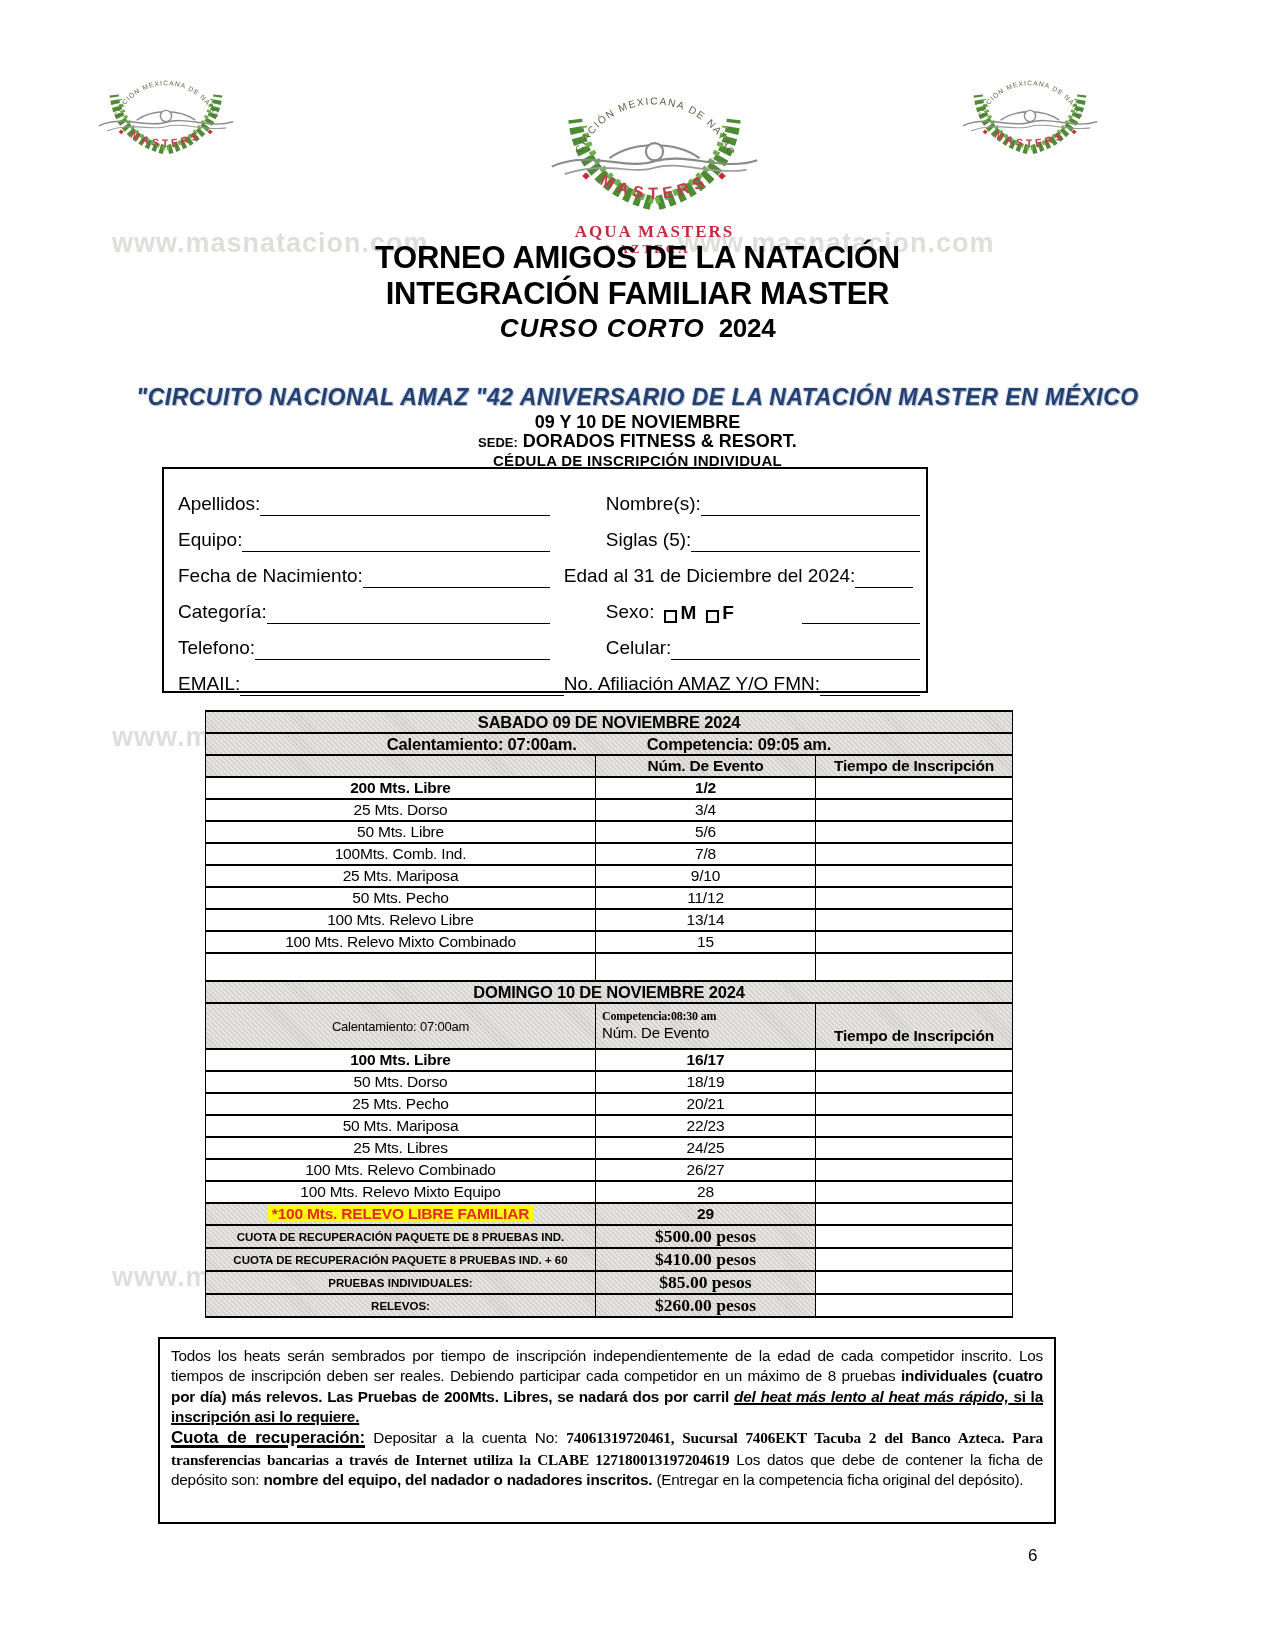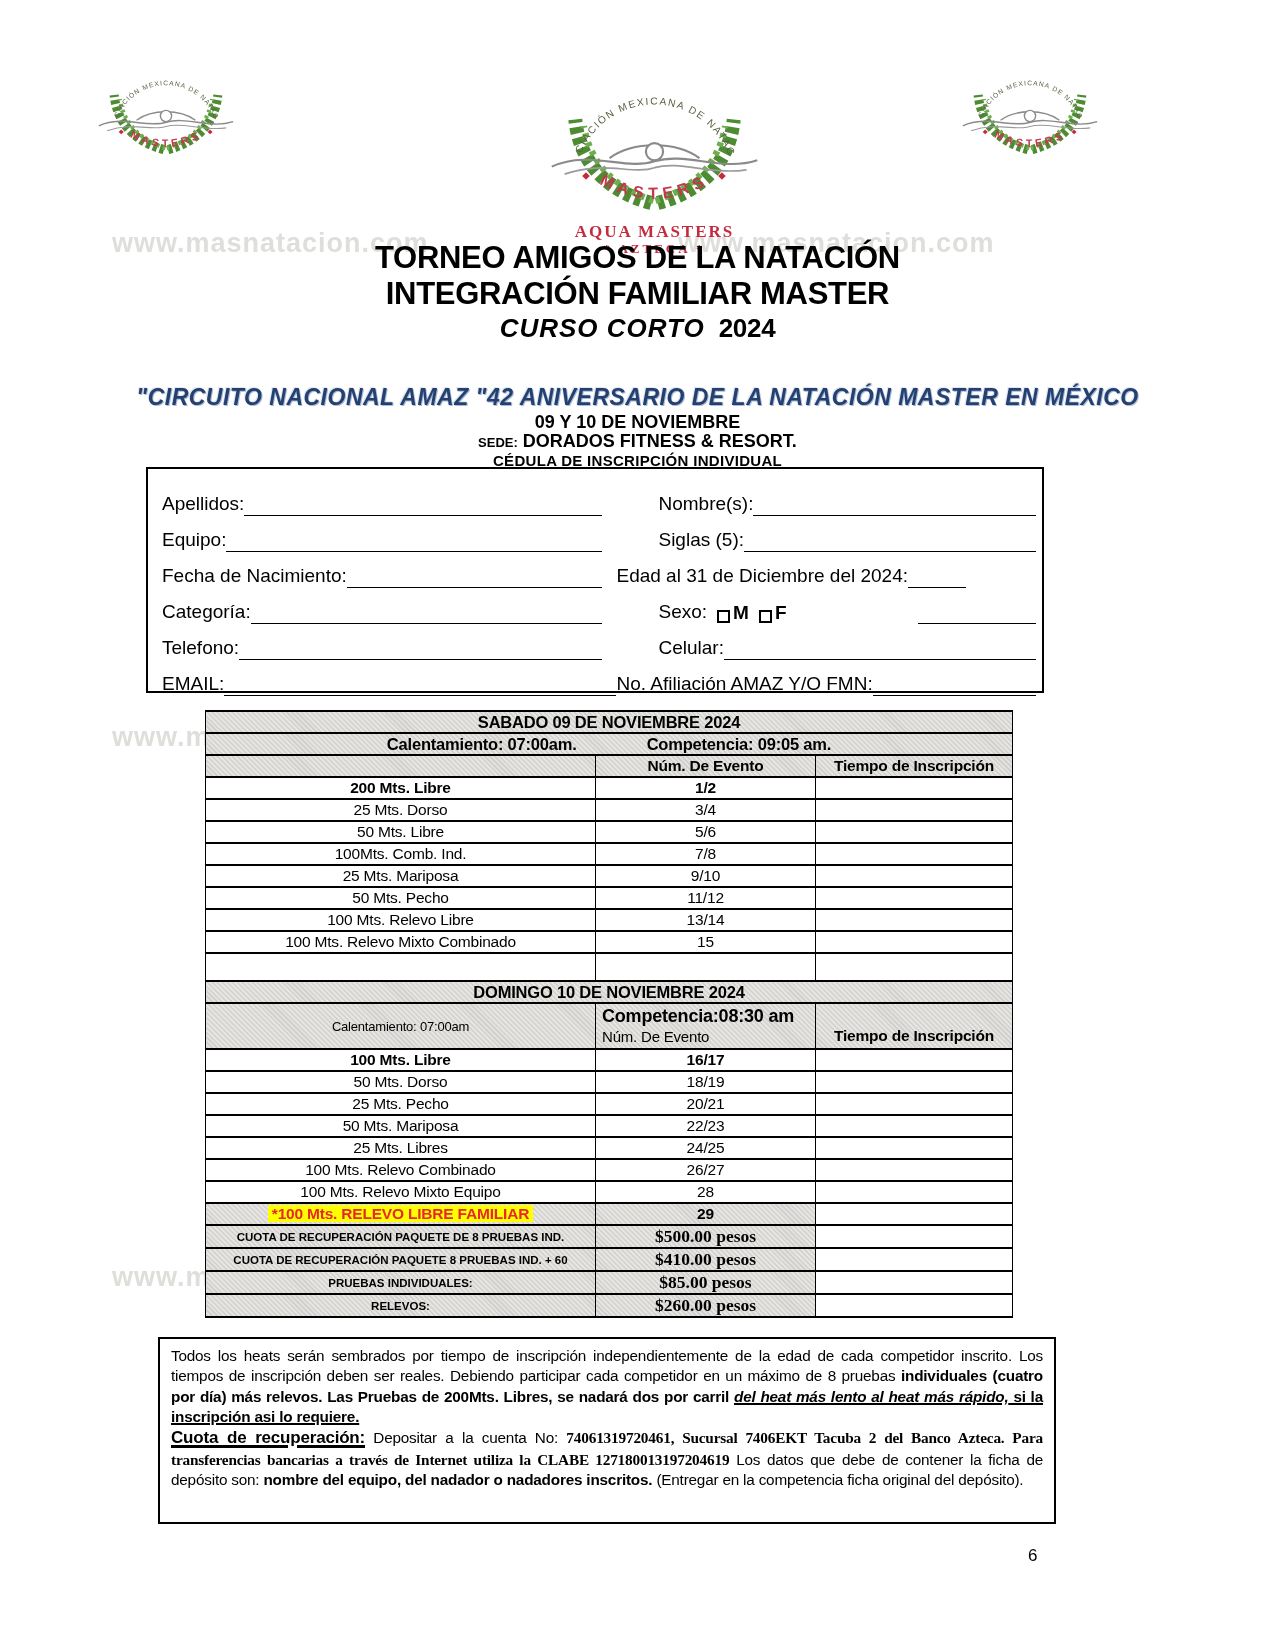--- a/index.html
+++ b/index.html
@@ -34,21 +34,21 @@
     font-weight:bold; font-style:italic; font-size:23px; letter-spacing:0.5px;
     color:#253f6e; text-shadow:1px 1px 0 #a8bcd8, -1px -1px 0 #dfe8f2;
   }
   .dates  { left:0; right:0; text-align:center; font-weight:bold; font-size:18px; }
   .sede   { left:0; right:0; text-align:center; font-weight:bold; font-size:18px; }
   .sede .small { font-size:13px; }
   .cedula { left:0; right:0; text-align:center; font-weight:bold; font-size:15px; letter-spacing:0.3px; }
 
   
   .formbox {
-    left:146px; top:467px; width:898px; height:226px;
+    left:162px; top:467px; width:766px; height:226px;
     border:2.5px solid #000; padding:11px 6px 0 14px; z-index:2; background:transparent;
   }
   .frow { display:flex; height:36px; align-items:flex-end; font-size:19px; }
   .fcol-l { flex:0 0 52%; display:flex; align-items:flex-end; padding-right:14px; }
   .fcol-r { flex:1 1 48%; display:flex; align-items:flex-end; }
   .fcol-r.indent { padding-left:42px; }
   .flabel { white-space:nowrap; padding-bottom:1px; }
   .fline  { flex:1 1 auto; border-bottom:1.6px solid #000; height:1.2em; min-width:30px; }
   .fline.short  { flex:0 0 58px; }
   .fline.medium { flex:0 0 118px; margin-left:auto; }
@@ -77,21 +77,21 @@
   }
   .day-title { font-weight:bold; font-size:16.5px; }
   .warm { font-weight:bold; font-size:16.5px; }
   .warm .gap { display:inline-block; width:70px; }
   .colhead { font-weight:bold; font-size:15.5px; }
   .bold { font-weight:bold; }
   .empty-row td { height:28px; }
   .tallhead td { height:46px; }
   .tallhead .c1 { font-weight:normal; font-size:13px; vertical-align:middle; }
   .tallhead .c2 { text-align:left; vertical-align:middle; line-height:1.25; }
-  .tallhead .c2 .l1 { font-weight:bold; font-size:18px; }
+  .tallhead .c2 .l1 { font-weight:bold; font-size:12px;font-family:Liberation Serif, serif; }
   .tallhead .c2 .l2 { font-weight:normal; font-size:15px; }
   .tallhead .c3 { font-weight:bold; vertical-align:bottom; padding-bottom:3px; }
   .fam-hl { background:#ffff00; color:#e8262d; font-weight:bold; padding:0 4px; }
   .fee-label { text-align:left; font-weight:bold; font-size:11.5px; letter-spacing:0; }
   .fee-price { font-weight:bold; font-size:17.5px; font-family:"Liberation Serif", serif; letter-spacing:0; }
   .time-cell { background:#fff; }
 
   
   .notes {
     left:158px; top:1337px; width:898px; height:187px;

